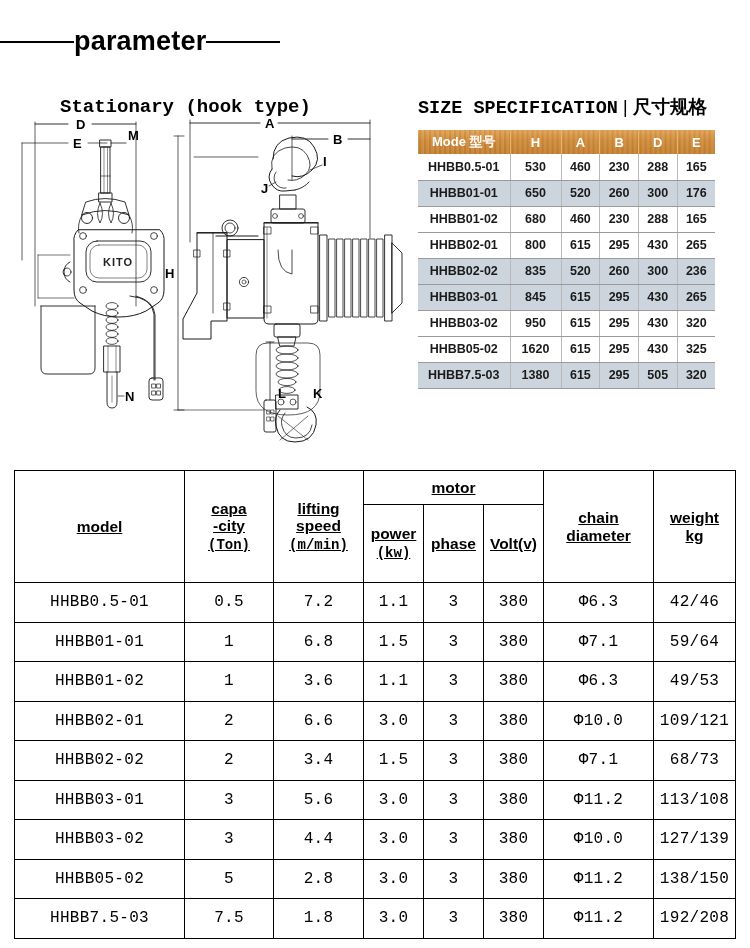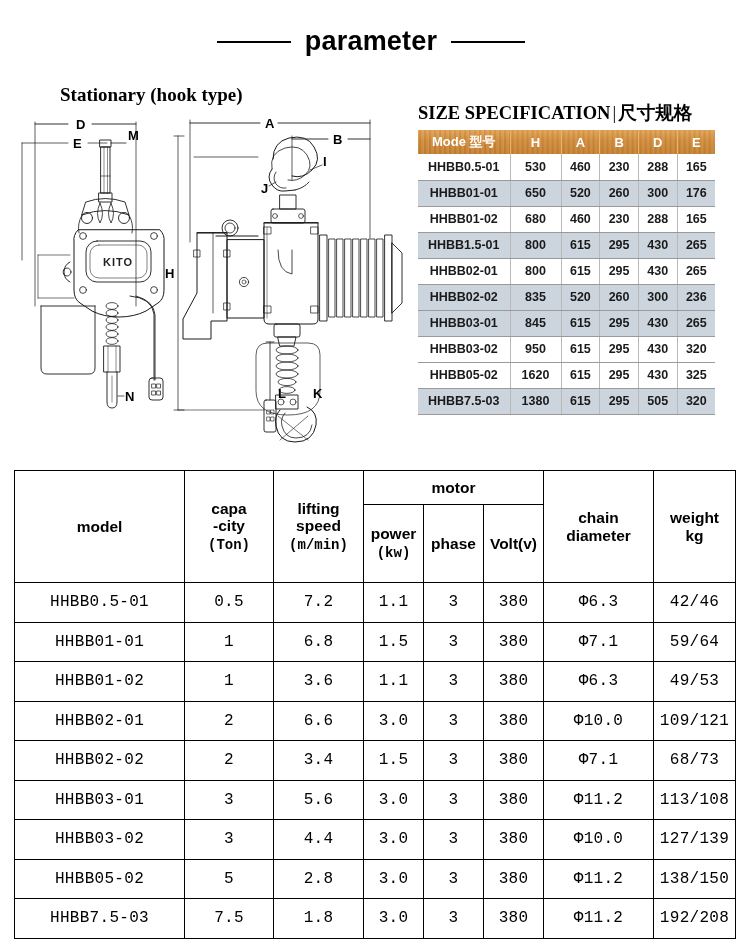--- a/index.html
+++ b/index.html
@@ -8,50 +8,50 @@
     width: 750px; height: 948px;
     background: #ffffff;
     font-family: "Liberation Sans", sans-serif;
     color: #000;
   }
   .page { position: relative; width: 750px; height: 948px; overflow: hidden; }
 
   
   .title-wrap {
     position: absolute; left: 0; top: 26px; width: 742px;
-    display: flex; align-items: center; justify-content: center; gap: 14px;
+    display: flex; align-items: center; 
   }
   .title-rule { width: 74px; height: 2px; background: #000; }
   .title-text {
     font-size: 27px; font-weight: bold; letter-spacing: .2px;
     font-family: "Liberation Sans", sans-serif;
   }
 
   
   .draw-head {
-    position: absolute; left: 60px; top: 84px;
+    position: absolute; left: 60px; top: 96px;
     font-size: 19px; font-weight: bold;
-    font-family: Liberation Serif, serif;
+    font-family: Liberation Mono, monospace;
   }
   .draw-area { position: absolute; left: 8px; top: 110px; width: 400px; height: 340px; }
   .draw-area svg { display: block; }
   .dim-letter {
     font-family: "Liberation Sans", sans-serif;
     font-size: 13px; font-weight: bold; fill: #000;
   }
   .logo-letter {
     font-family: "Liberation Sans", sans-serif;
     font-size: 11px; font-weight: bold; fill: #222; letter-spacing: 1px;
   }
 
   
   .spec-head {
-    position: absolute; left: 418px; top: 100px;
+    position: absolute; left: 418px; top: 94px;
     font-size: 18.5px; font-weight: bold; white-space: nowrap;
-    font-family: Liberation Serif, serif;
+    font-family: Liberation Mono, monospace;
   }
   .spec-head .bar { font-weight: normal; padding: 0 2px; }
   .spec-head .cn { font-weight: bold; }
 
   .spec-table {
     position: absolute; left: 418px; top: 130px; width: 297px;
     border-collapse: collapse;
     font-family: "Liberation Sans", sans-serif;
   }
   .spec-table th, .spec-table td {
@@ -94,20 +94,21 @@
     border: 1.6px solid #000;
     text-align: center;
     vertical-align: middle;
   }
   .main-table thead th {
     font-family: "Liberation Sans", sans-serif;
     font-weight: bold;
     font-size: 15.5px;
     line-height: 1.13;
     padding: 2px 1px;
+    text-decoration: underline;
   }
   .main-table thead th .mono {
     font-family: "Liberation Mono", "DejaVu Sans Mono", monospace;
     font-size: 14px;
     font-weight: bold;
   }
   .main-table tbody td {
     font-family: "Liberation Mono", "DejaVu Sans Mono", monospace;
     font-size: 16px;
     font-weight: normal;
@@ -365,28 +366,20 @@
         <td>300</td>
         <td>176</td>
       </tr>
       <tr>
         <td class="model-cell">HHBB01-02</td>
         <td>680</td>
         <td>460</td>
         <td>230</td>
         <td>288</td>
         <td>165</td>
-      </tr>
-      <tr class="alt">
-        <td class="model-cell">HHBB1.5-01</td>
-        <td>800</td>
-        <td>615</td>
-        <td>295</td>
-        <td>430</td>
-        <td>265</td>
       </tr>
       <tr>
         <td class="model-cell">HHBB02-01</td>
         <td>800</td>
         <td>615</td>
         <td>295</td>
         <td>430</td>
         <td>265</td>
       </tr>
       <tr class="alt">

